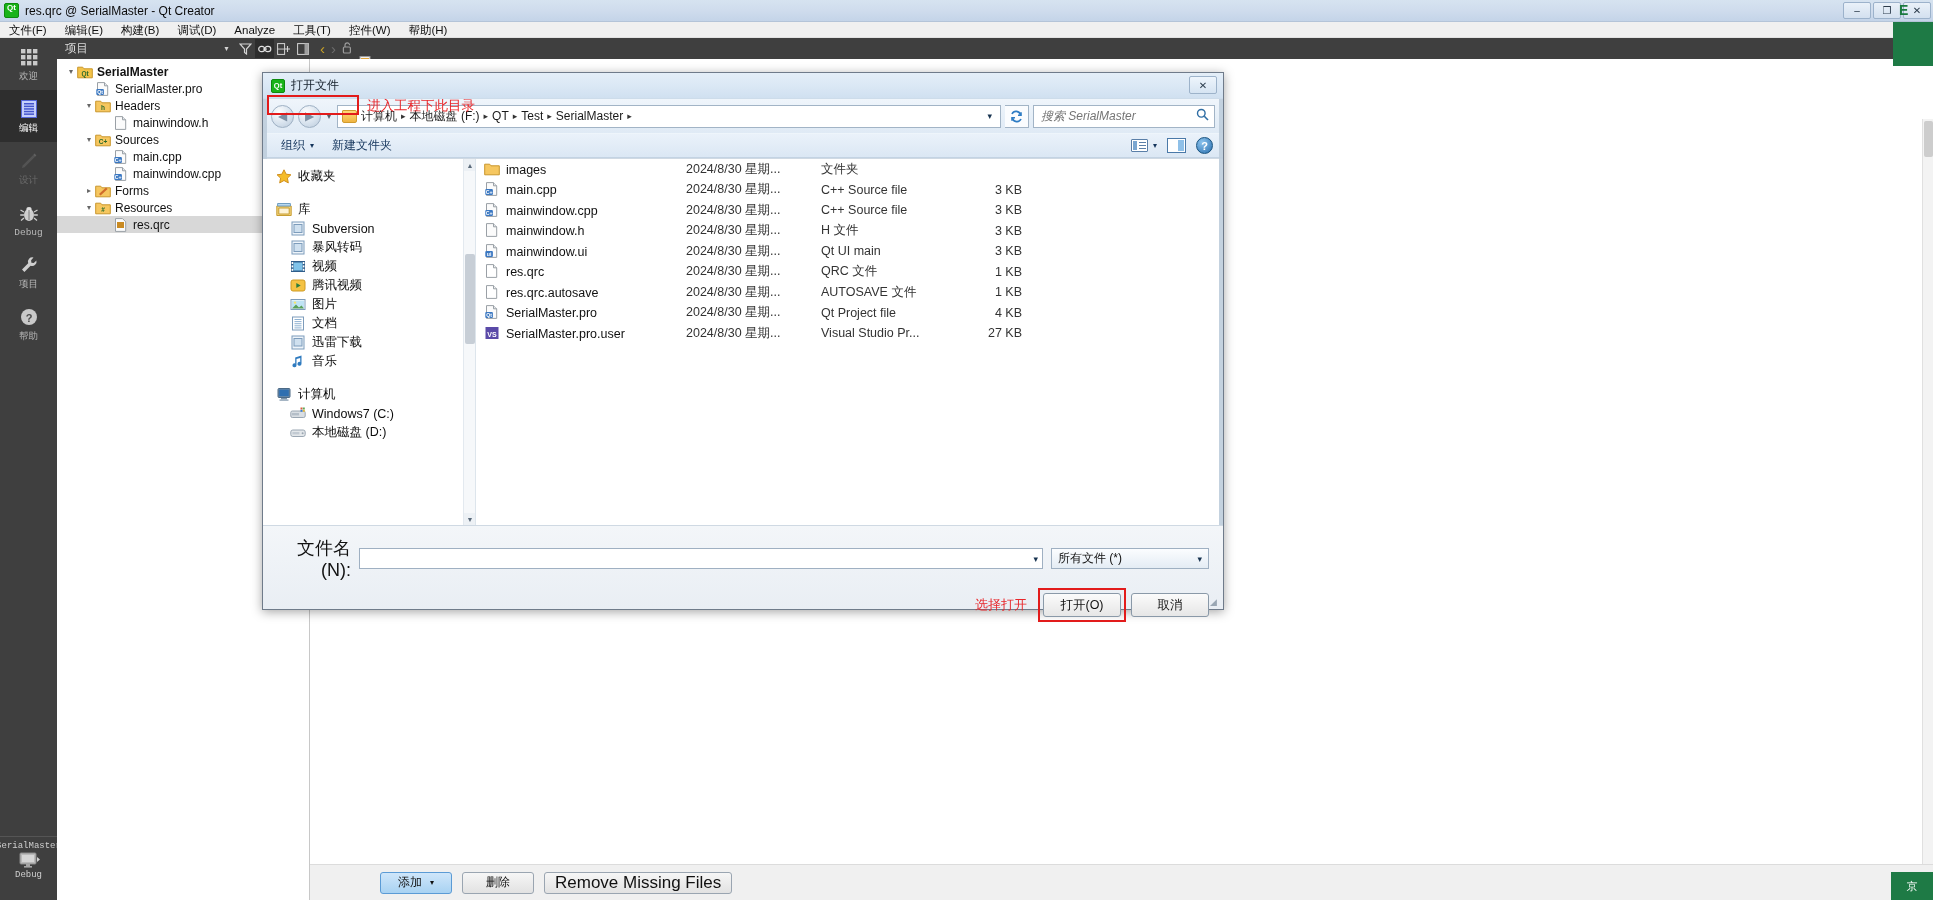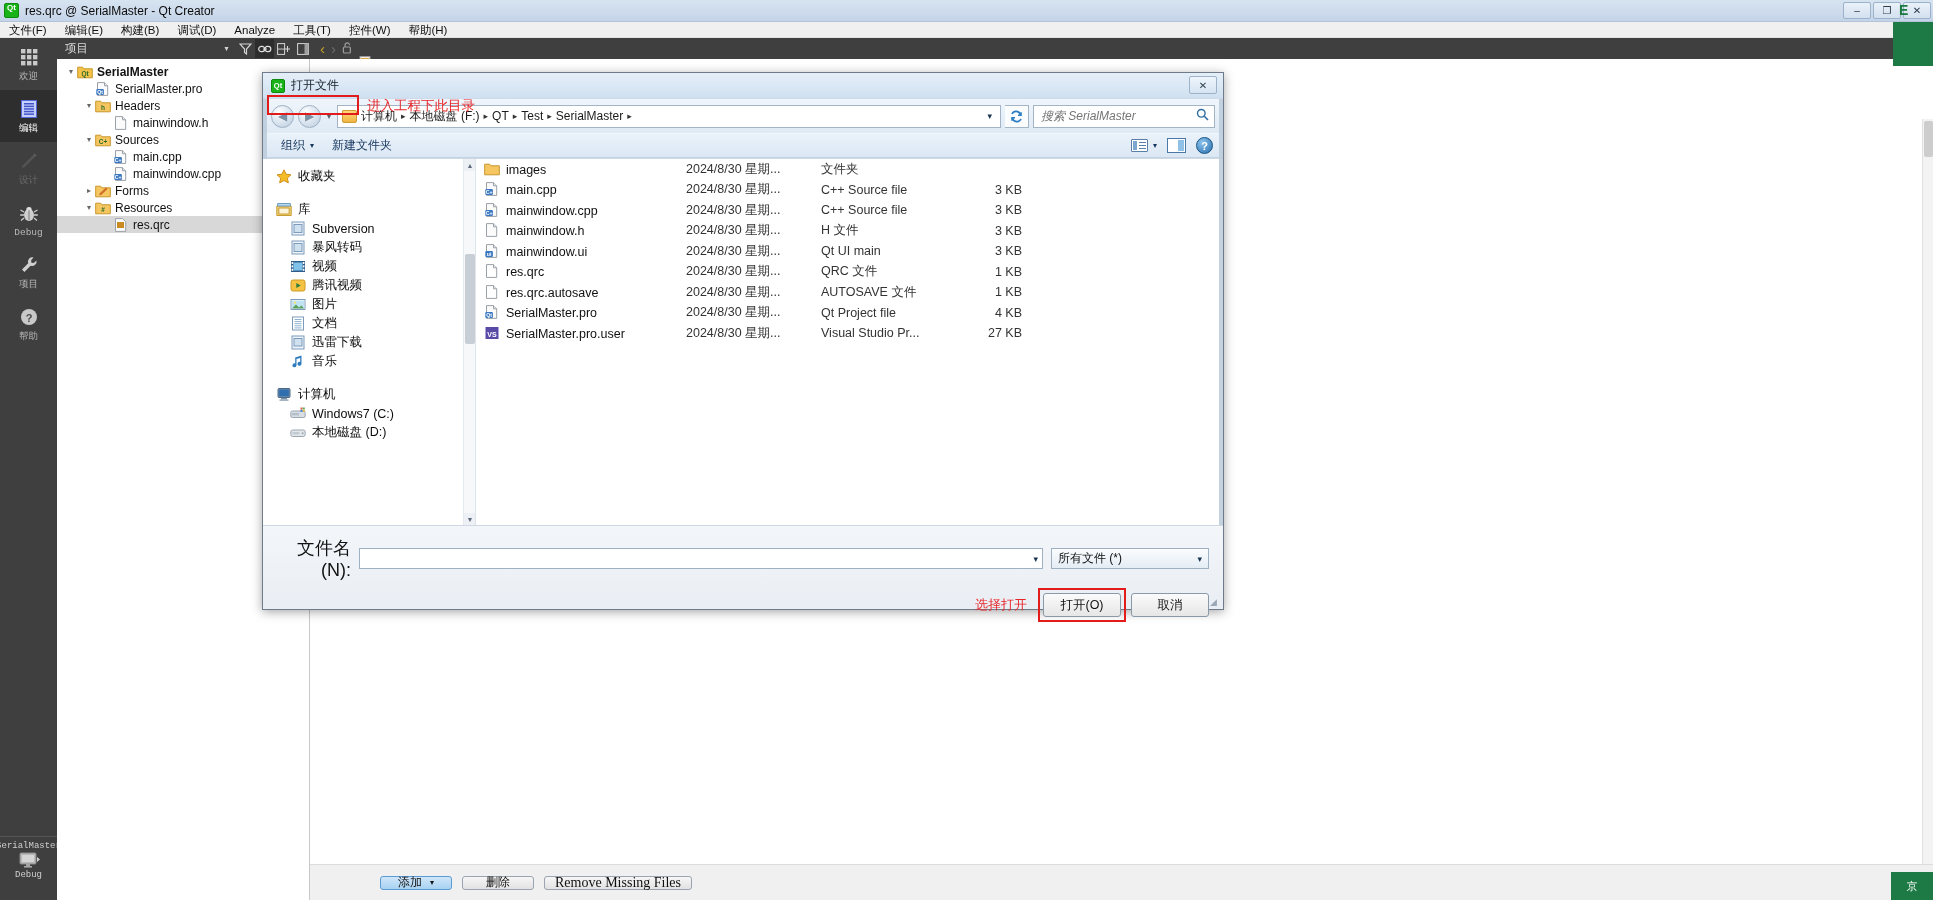--- a/index.html
+++ b/index.html
@@ -106,30 +106,30 @@
   
   .qt-editor{
     position:absolute;left:310px;top:59px;width:1623px;height:841px;background:#ffffff;
   }
   .qrc-bottombar{
     position:absolute;left:310px;bottom:0;width:1623px;height:36px;
     background:#f0f0f0;border-top:1px solid #dcdcdc;
     display:flex;align-items:center;gap:10px;padding-left:70px;
   }
   .qbtn{
-    height:14px;min-width:72px;padding:0 10px;font-size:12px;
+    height:22px;min-width:72px;padding:0 10px;font-size:12px;
     border:1px solid #9aa5b1;border-radius:3px;
     background:linear-gradient(to bottom,#f6f6f6,#e2e2e2);
     display:flex;align-items:center;justify-content:center;gap:8px;color:#111;
   }
   .qbtn.blue{
     background:linear-gradient(to bottom,#cfe6fa,#a8d2f2);
     border-color:#5b9bd5;
   }
-  .qbtn.mono{ font-family:Liberation Serif, serif;font-size:14px;min-width:0;}
+  .qbtn.mono{ font-family:Liberation Sans, sans-serif;font-size:17px;min-width:0;}
   .qrc-scroll{
     position:absolute;right:0;top:60px;width:11px;height:780px;background:#f3f3f3;
     border-left:1px solid #e0e0e0;
   }
   .qrc-scroll .thumb{position:absolute;top:2px;left:1px;width:9px;height:36px;background:#cdcdcd;border-radius:2px;}
 
   
   .status-green{
     position:absolute;right:0;bottom:0;width:42px;height:28px;background:#1e7a45;
     color:#fff;font-size:11px;display:flex;align-items:center;justify-content:center;

